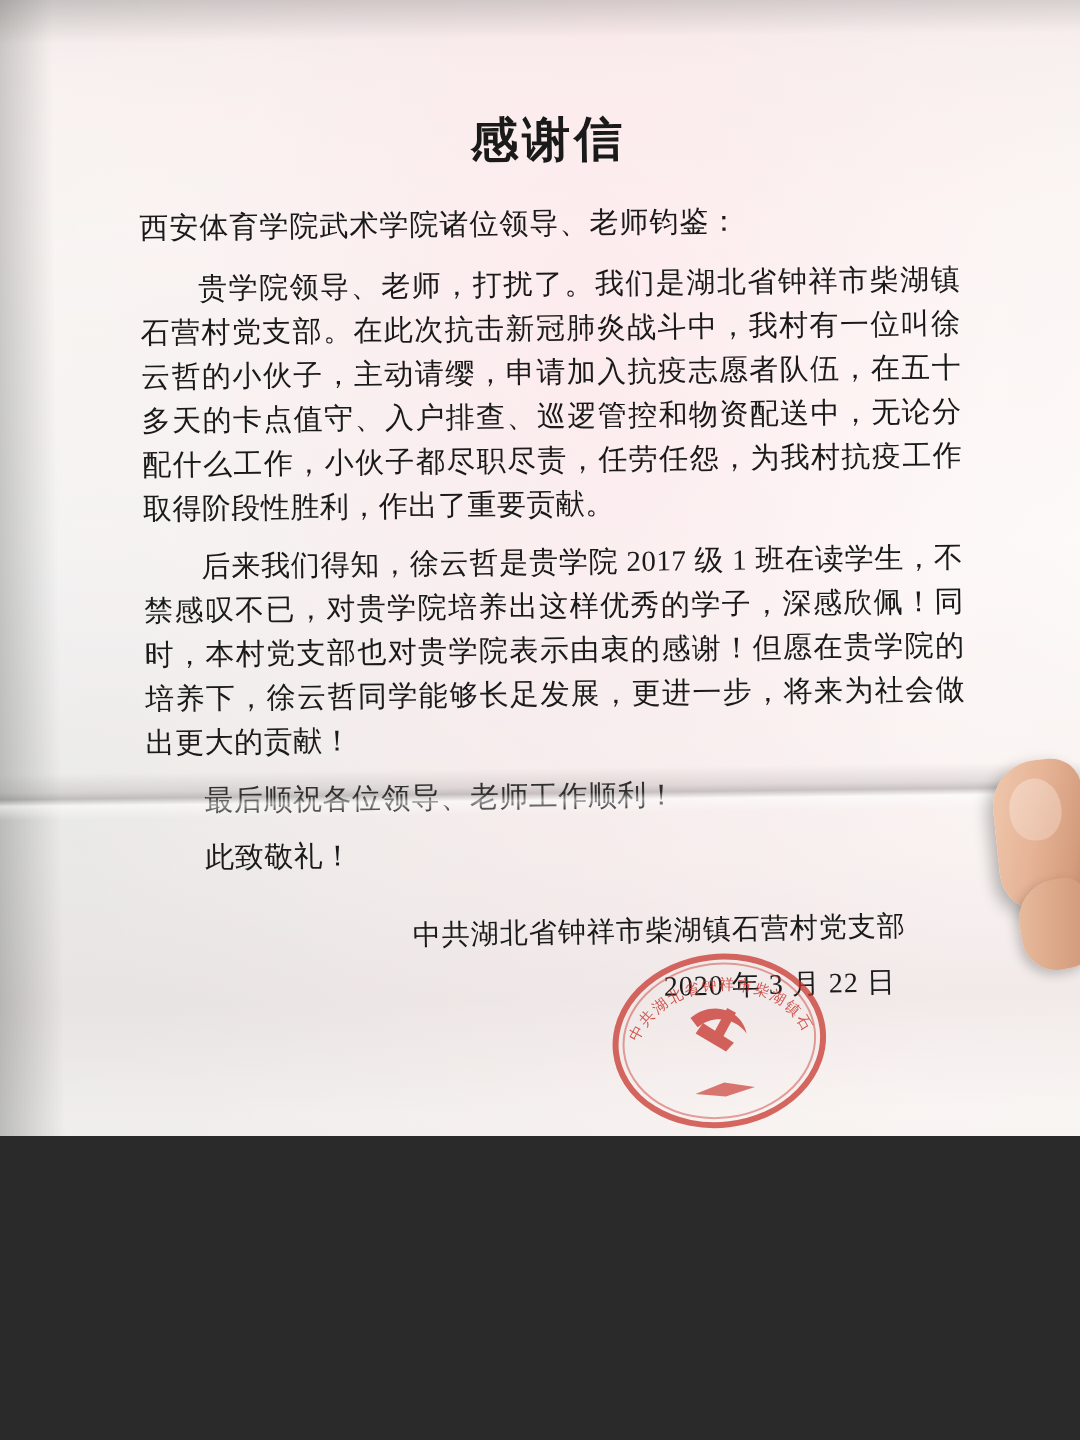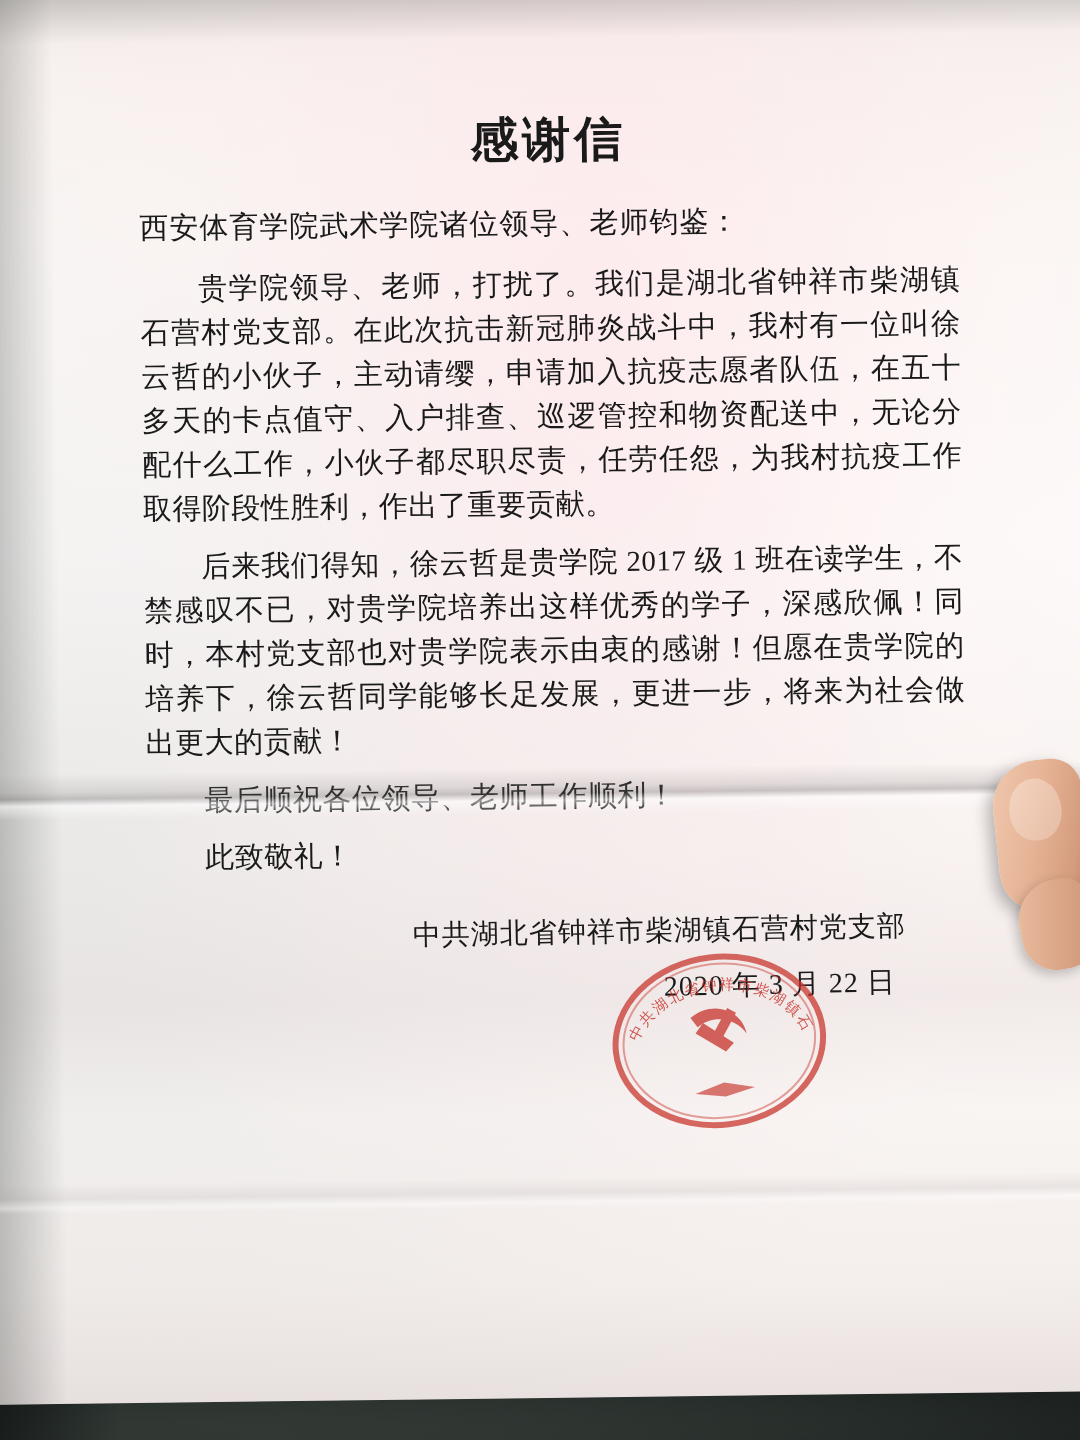--- a/index.html
+++ b/index.html
@@ -3,21 +3,21 @@
 <meta charset="utf-8">
 <style>
   html, body {
     margin: 0;
     padding: 0;
     background: #2a2a2a;
   }
   #page {
     position: relative;
     width: 1080px;
-    height: 1440px;
+    height: 1136px;
     overflow: hidden;
     background: #7dd3fc;
     font-family: "Liberation Serif", serif;
   }
 
   
   .backdrop {
     position: absolute;
     inset: 0;
     background:

